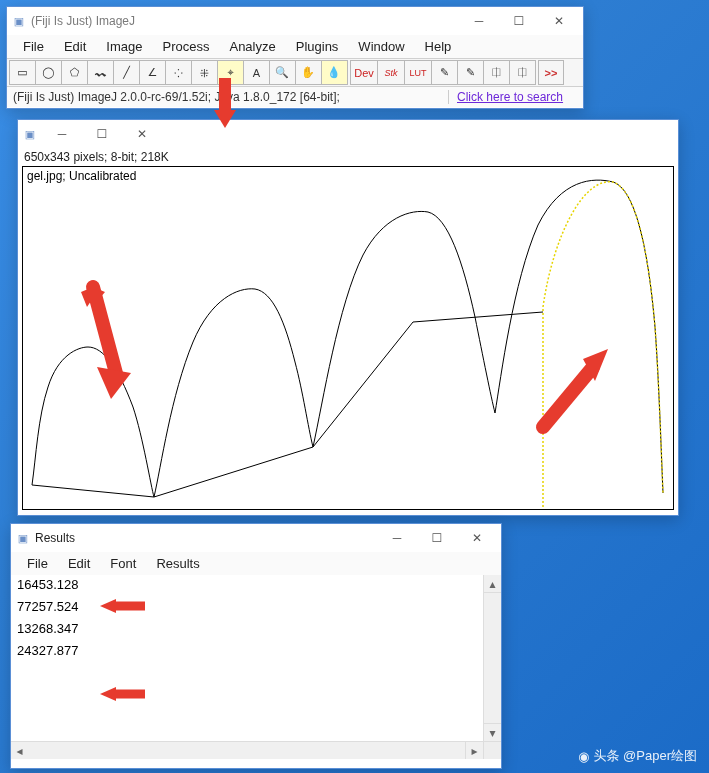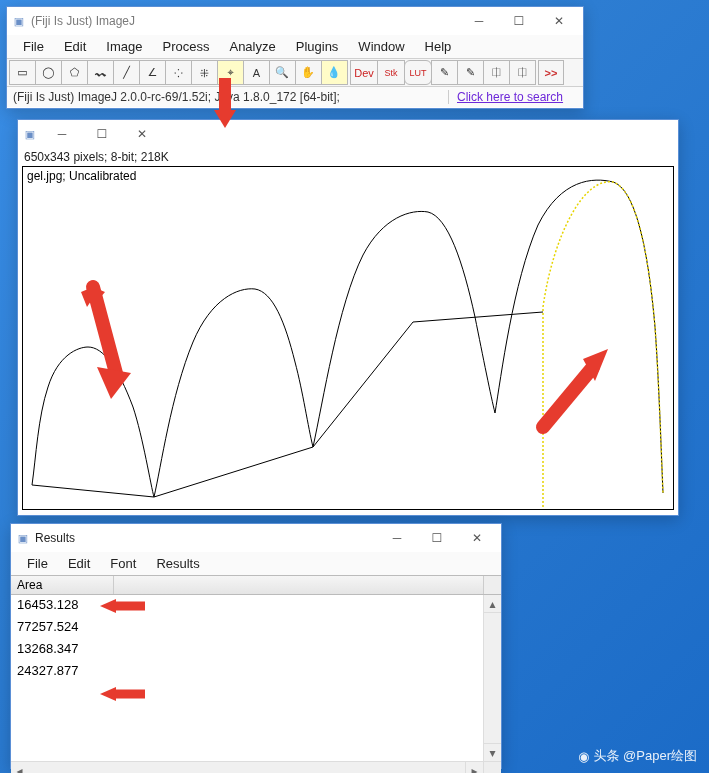--- a/index.html
+++ b/index.html
@@ -66,22 +66,22 @@
     background: #f6f6f6;
     margin-left: -1px;
     display: flex; align-items: center; justify-content: center;
     cursor: pointer;
     font-size: 11px;
     color: #333;
   }
   .tool.sel { background: #fffcc8; }
   .tool:first-child { margin-left: 0; }
   .tool.dev { color: #c22; font-size: 11px; width: 26px; text-align: right; }
-  .tool.stk { color: #c22; font-size: 9px; width: 26px; }
-  .tool.lut { color: #c22; font-size: 9px; width: 26px; border-radius: 6px; }
+  .tool.stk { color: #c22; font-size: 9px; width: 26px; font-style: italic; }
+  .tool.lut { color: #c22; font-size: 9px; width: 26px; }
   .tool.gap { border: none; background: transparent; width: 4px; }
   .more { color: #cc3333; font-weight: bold; width: 24px; }
   .status {
     display: flex;
     padding: 3px 6px;
     font-size: 12px;
     background: #fafafa;
     color: #333;
   }
   .status .left { flex: 1; }
@@ -250,25 +250,20 @@
       <div class="win-btn">☐</div>
       <div class="win-btn">✕</div>
     </div>
   </div>
   <div class="menubar">
     <div class="menu">File</div>
     <div class="menu">Edit</div>
     <div class="menu">Font</div>
     <div class="menu">Results</div>
   </div>
-  <div class="res-header-row">
-    <div class="res-header-cell">Area</div>
-    <div style="flex:1"></div>
-    <div style="width:17px;background:#eee;border-left:1px solid #ccc"></div>
-  </div>
   <div class="res-body">
     <div class="res-row">16453.128</div>
     <div class="res-row">77257.524</div>
     <div class="res-row">13268.347</div>
     <div class="res-row">24327.877</div>
     <div class="res-scroll">
       <div class="up">▴</div>
       <div class="down">▾</div>
     </div>
   </div>

